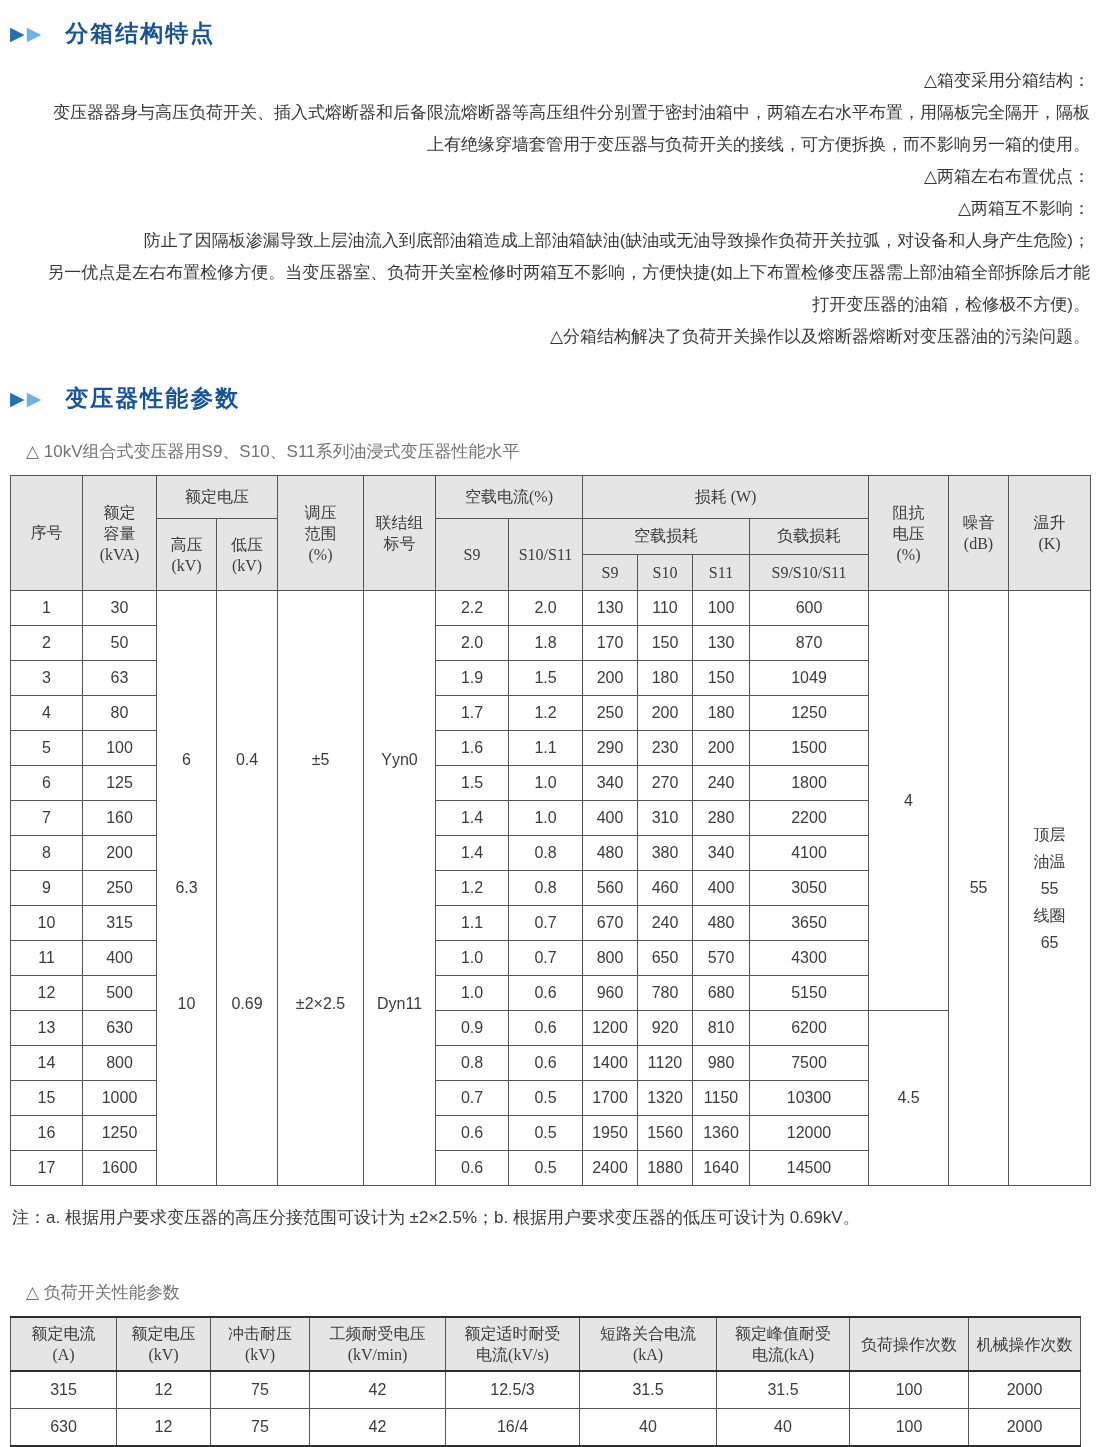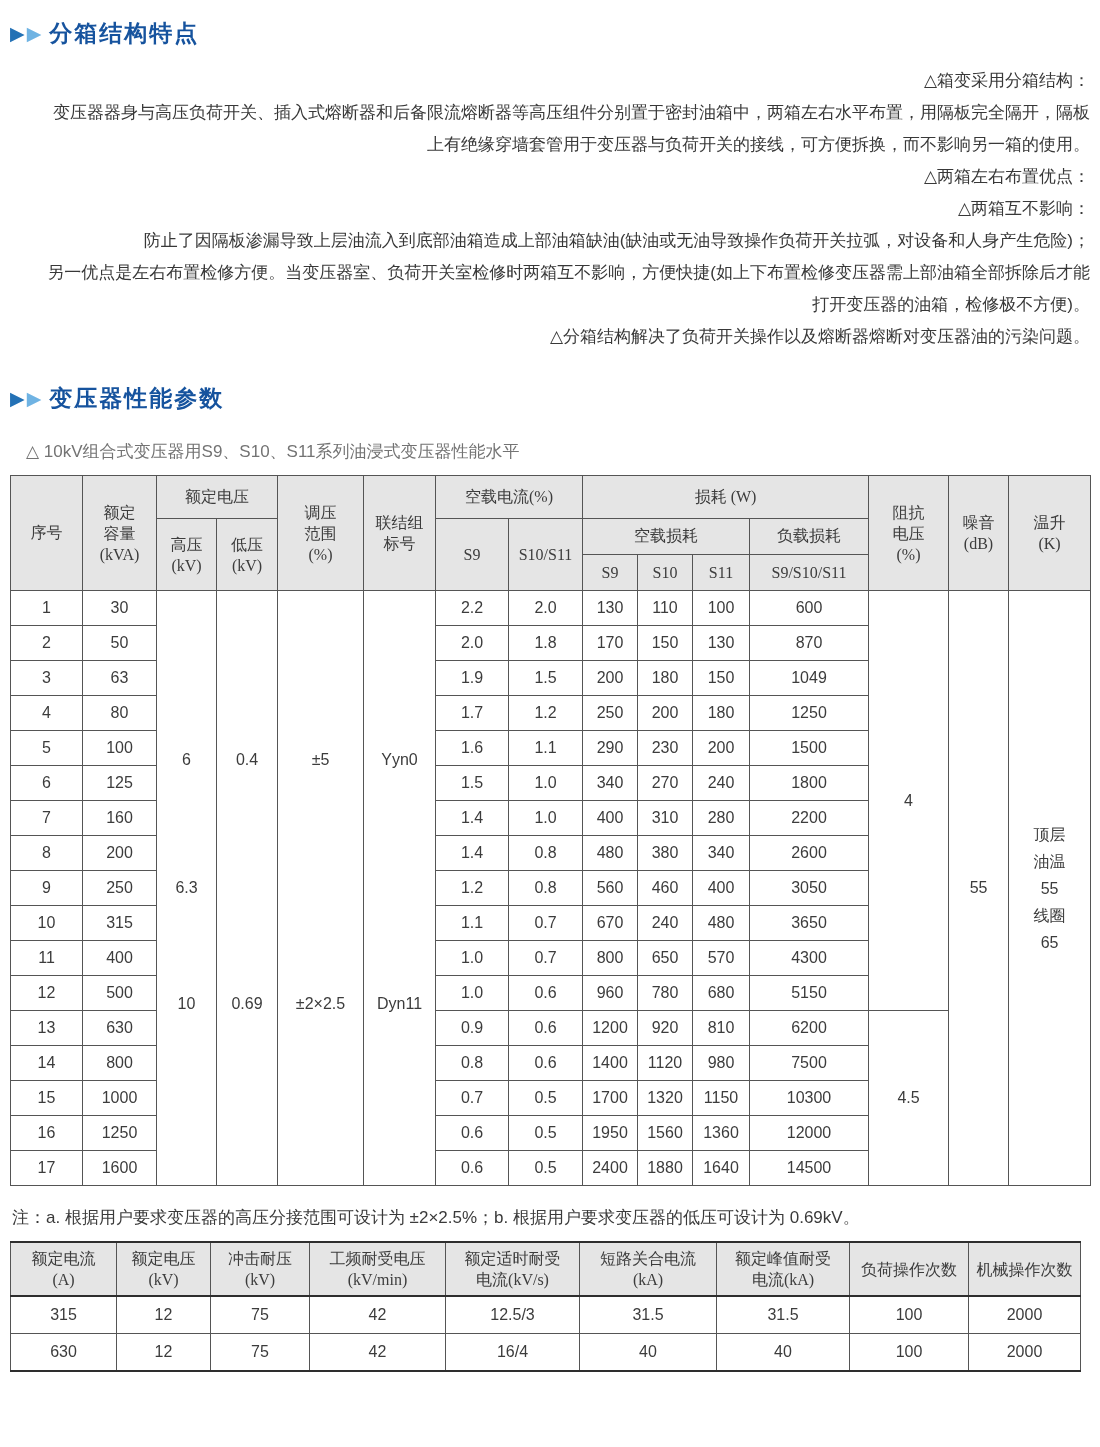--- a/index.html
+++ b/index.html
@@ -11,21 +11,21 @@
   }
   .page{padding:14px 10px 40px 10px;box-sizing:border-box;}
 
   
   .section-heading{display:flex;align-items:center;margin:4px 0 16px 0;}
   .arrow{font-size:19px;line-height:1;display:inline-block;}
   .arrow-dark{color:#2371b5;}
   .arrow-light{color:#6fb3e3;margin-left:2px;}
   .section-title{
     font-size:23px;font-weight:bold;color:#16539e;
-    margin:0 0 0 8px;letter-spacing:2px;
+    margin:0 0 0 24px;letter-spacing:2px;
   }
 
   
   .paragraphs{margin:6px 0 0 0;}
   .paragraphs p{margin:0;font-size:17px;line-height:32px;color:#383838;text-align:right;}
   .paragraphs p.indent{text-indent:1.55em;}
 
   
   .table-caption{font-size:17px;color:#737373;margin:26px 0 12px 16px;}
   .note{font-size:17px;color:#3a3a3a;margin:20px 0 0 2px;}
@@ -244,21 +244,21 @@
           <td>2200</td>
         </tr>
         <tr>
           <td>8</td>
           <td>200</td>
           <td>1.4</td>
           <td>0.8</td>
           <td>480</td>
           <td>380</td>
           <td>340</td>
-          <td>2600</td>
+          <td>4100</td>
         </tr>
         <tr>
           <td>9</td>
           <td>250</td>
           <td>1.2</td>
           <td>0.8</td>
           <td>560</td>
           <td>460</td>
           <td>400</td>
           <td>3050</td>
@@ -342,20 +342,21 @@
           <td>2400</td>
           <td>1880</td>
           <td>1640</td>
           <td>14500</td>
         </tr>
       </tbody>
   </table>
 
   <div class="note">注：a. 根据用户要求变压器的高压分接范围可设计为 ±2×2.5%；b. 根据用户要求变压器的低压可设计为 0.69kV。</div>
 
+  <div class="table-caption caption2">△ 负荷开关性能参数</div>
 
   <table class="t2">
     <colgroup>
       <col style="width:106px">
         <col style="width:94px">
         <col style="width:99px">
         <col style="width:136px">
       <col style="width:134px">
         <col style="width:137px">
         <col style="width:133px">

